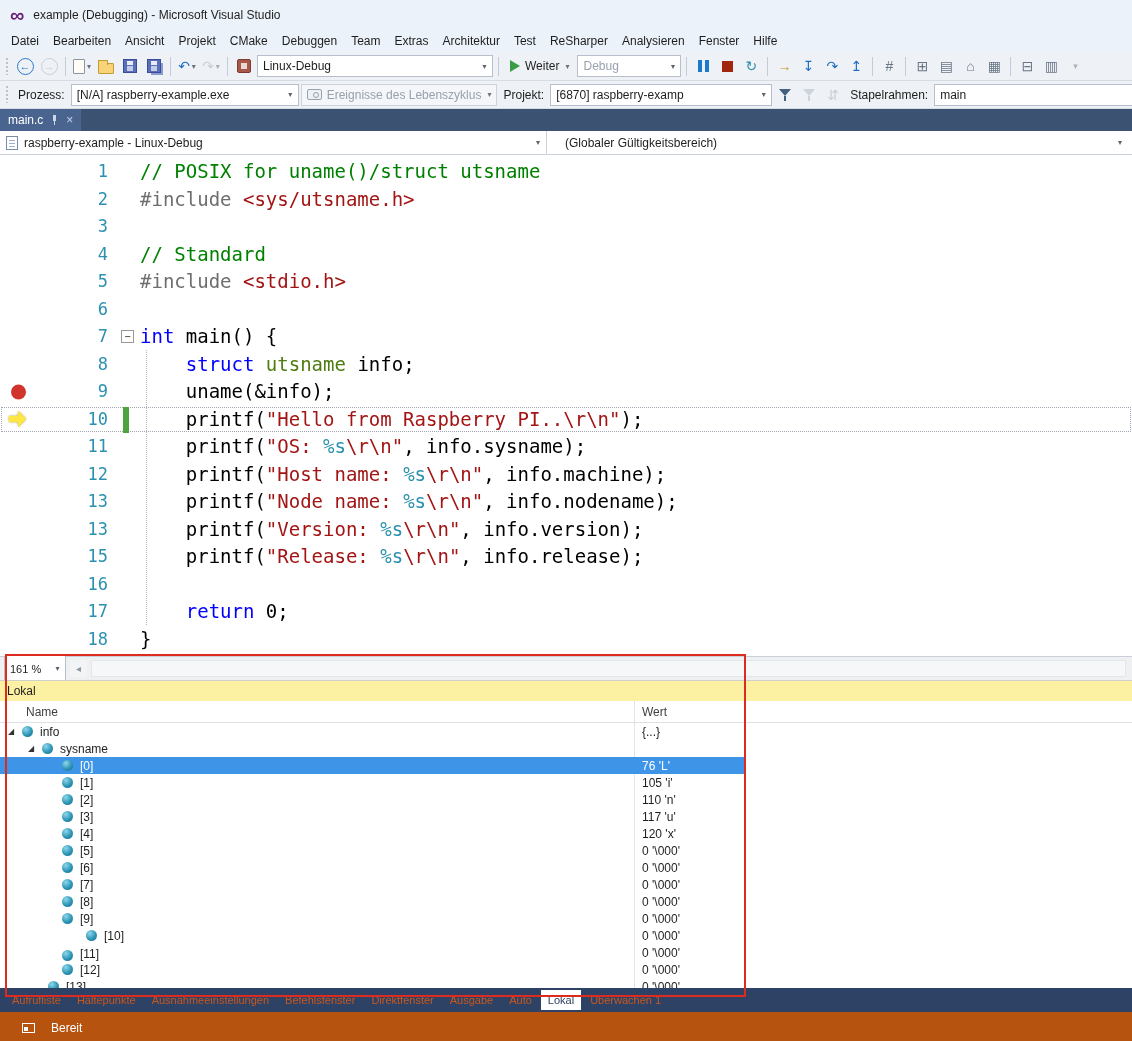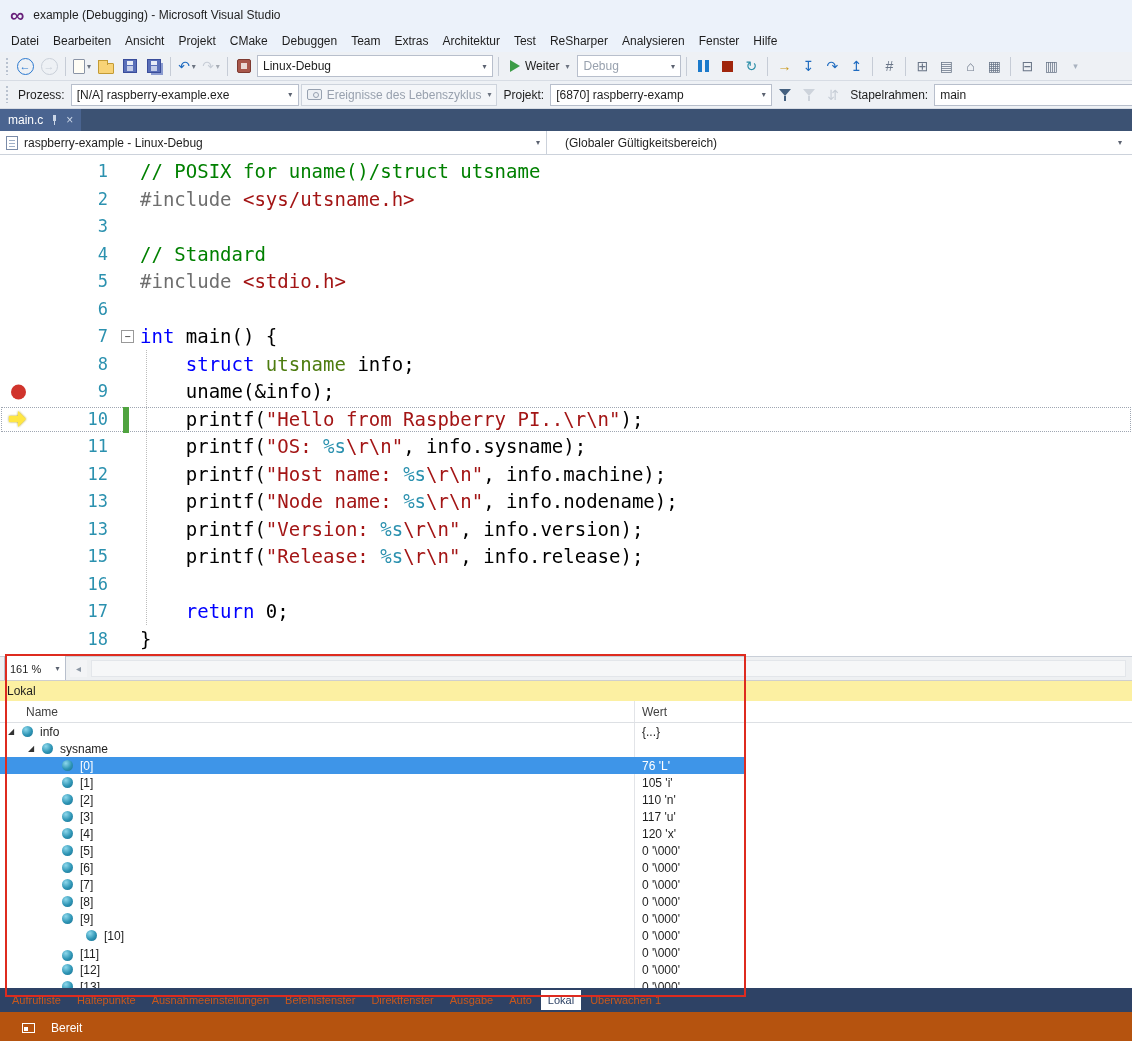--- a/index.html
+++ b/index.html
@@ -554,21 +554,21 @@
         </div>
         <div class="lrow">
           <span class="lname" style="padding-left: 48px;">
             <span class="exp spacer">.</span>
             <span class="vicon"></span>
             <span class="vtext">[12]</span>
           </span>
           <span class="lval">0 '\000'</span>
         </div>
         <div class="lrow">
-          <span class="lname" style="padding-left: 48px;">
+          <span class="lname" style="padding-left: 34px;">
             <span class="exp spacer">.</span>
             <span class="vicon"></span>
             <span class="vtext">[13]</span>
           </span>
           <span class="lval">0 '\000'</span>
         </div>
       </div>
   </div>
 
   <div class="wintabs">

